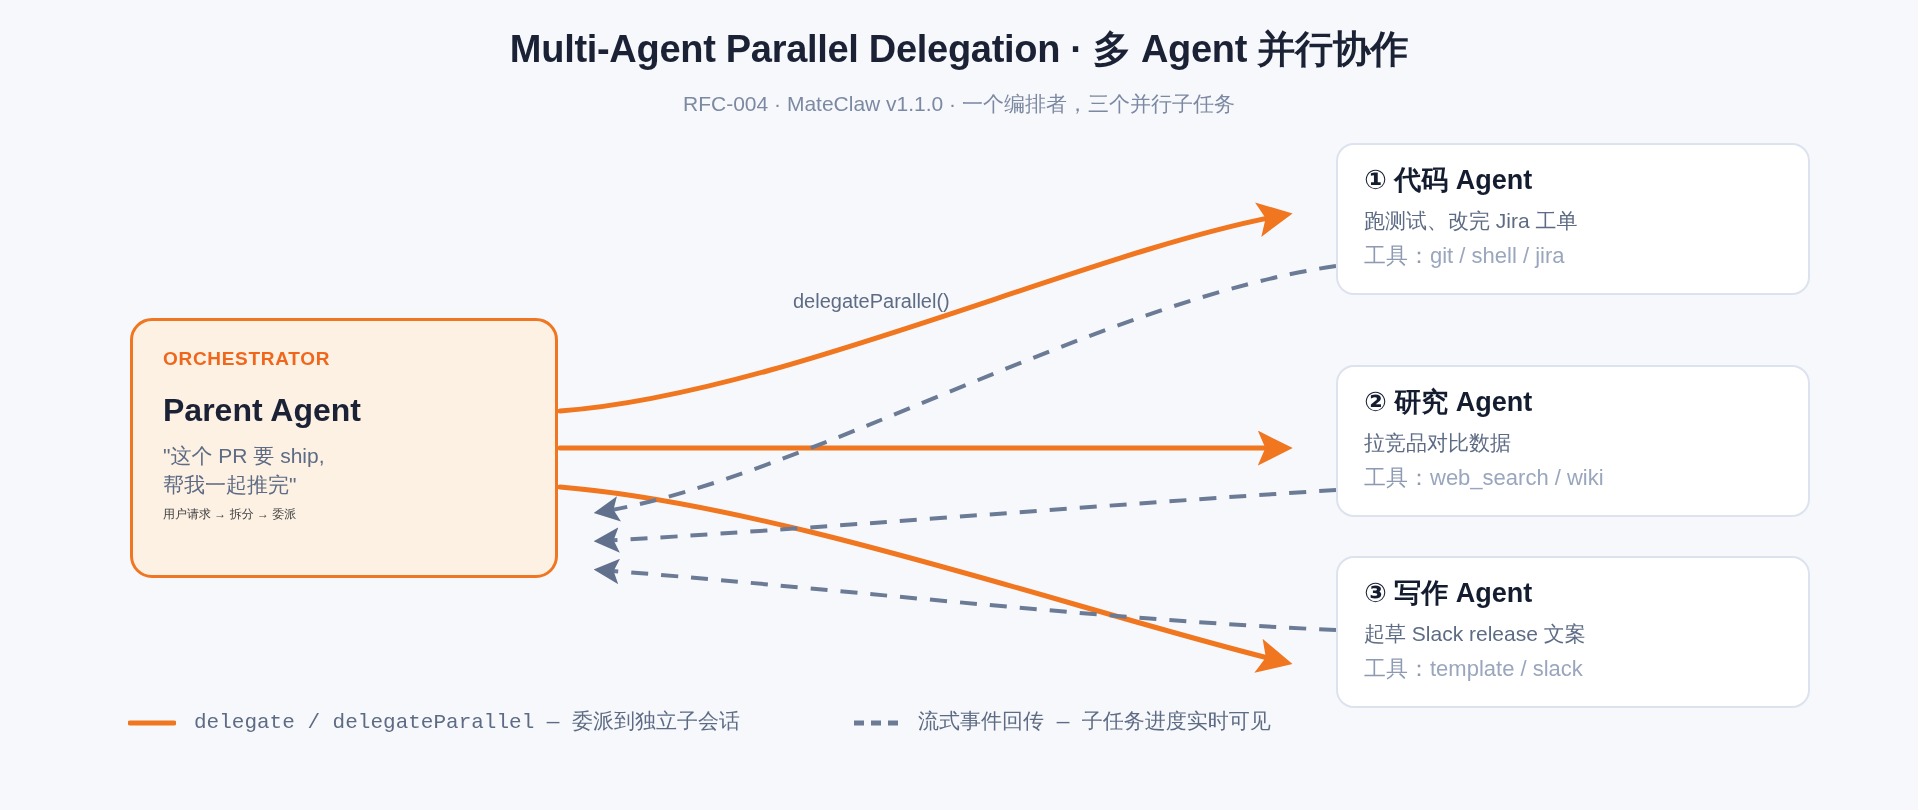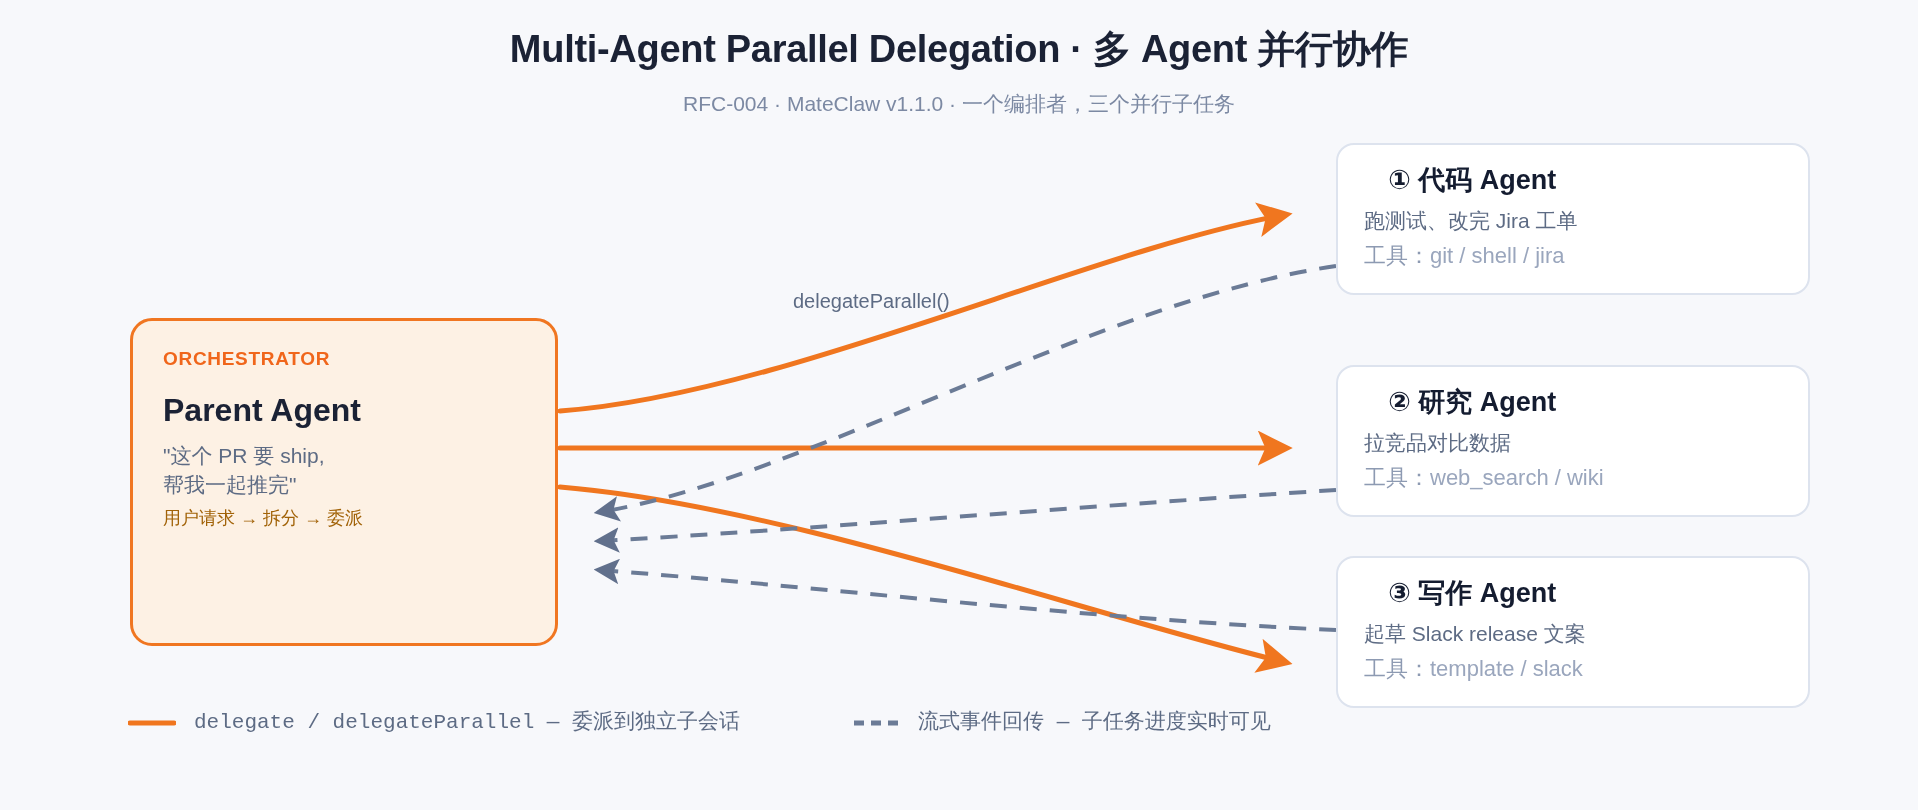--- a/index.html
+++ b/index.html
@@ -53,21 +53,21 @@
     height: 810px;
     pointer-events: none;
   }
 
   
   .orchestrator {
     position: absolute;
     left: 130px;
     top: 318px;
     width: 428px;
-    height: 328px;
+    height: 260px;
     background: #fdf1e4;
     border: 3px solid #f07621;
     border-radius: 22px;
     box-sizing: border-box;
     padding: 28px 30px 0 30px;
   }
   .orch-kicker {
     font-size: 19px;
     font-weight: bold;
     color: #f0661b;
@@ -82,22 +82,22 @@
     line-height: 1.1;
   }
   .orch-quote {
     font-size: 21px;
     color: #5d6b84;
     margin-top: 14px;
     line-height: 1.35;
     white-space: pre-line;
   }
   .orch-flow {
-    font-size: 18px;
-    color: #a16207;
+    font-size: 12px;
+    color: #404040;
     margin-top: 8px;
     line-height: 1.3;
   }
 
   
   .agent-card {
     position: absolute;
     left: 1336px;
     width: 474px;
     background: #ffffff;
@@ -108,21 +108,20 @@
   }
   .agent-card.c1 { top: 143px; }
   .agent-card.c2 { top: 365px; }
   .agent-card.c3 { top: 556px; }
 
   .agent-title {
     font-size: 27px;
     font-weight: bold;
     color: #141c30;
     line-height: 1.15;
-    margin-left: 24px;
   }
   .agent-desc {
     font-size: 21px;
     color: #5d6b84;
     margin-top: 11px;
     line-height: 1.3;
   }
   .agent-tools {
     font-size: 22px;
     color: #9aa6bd;

